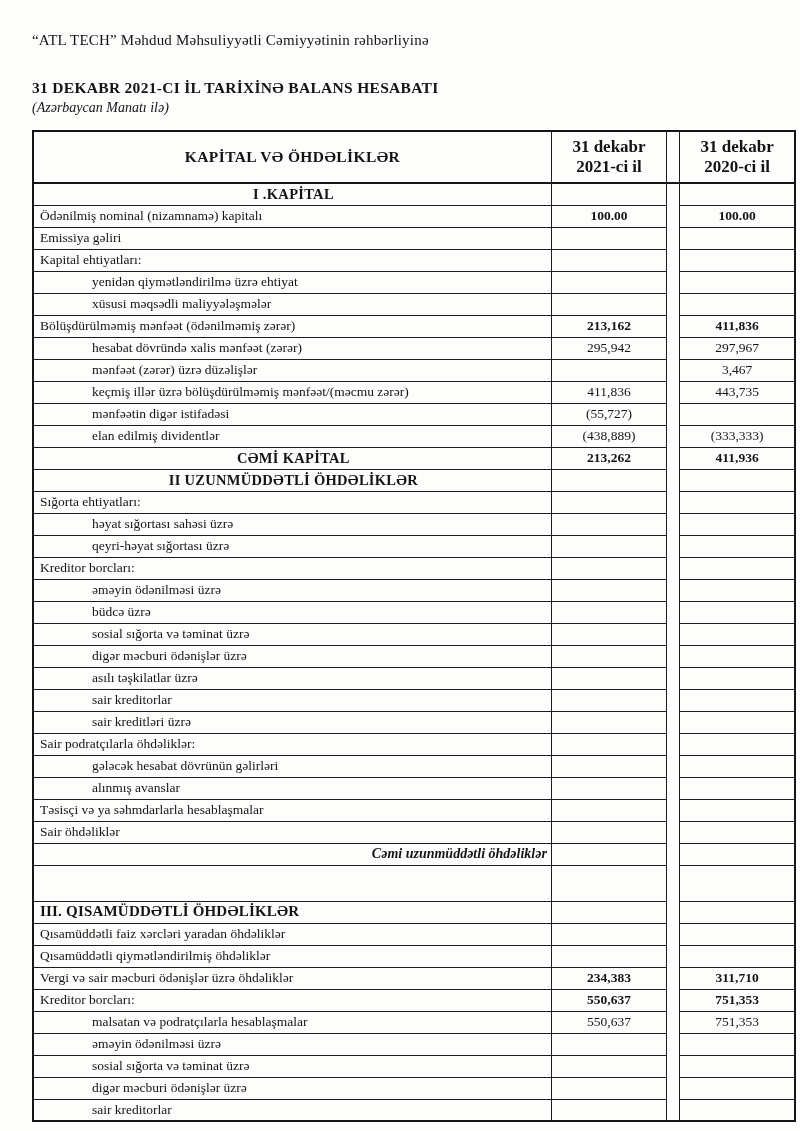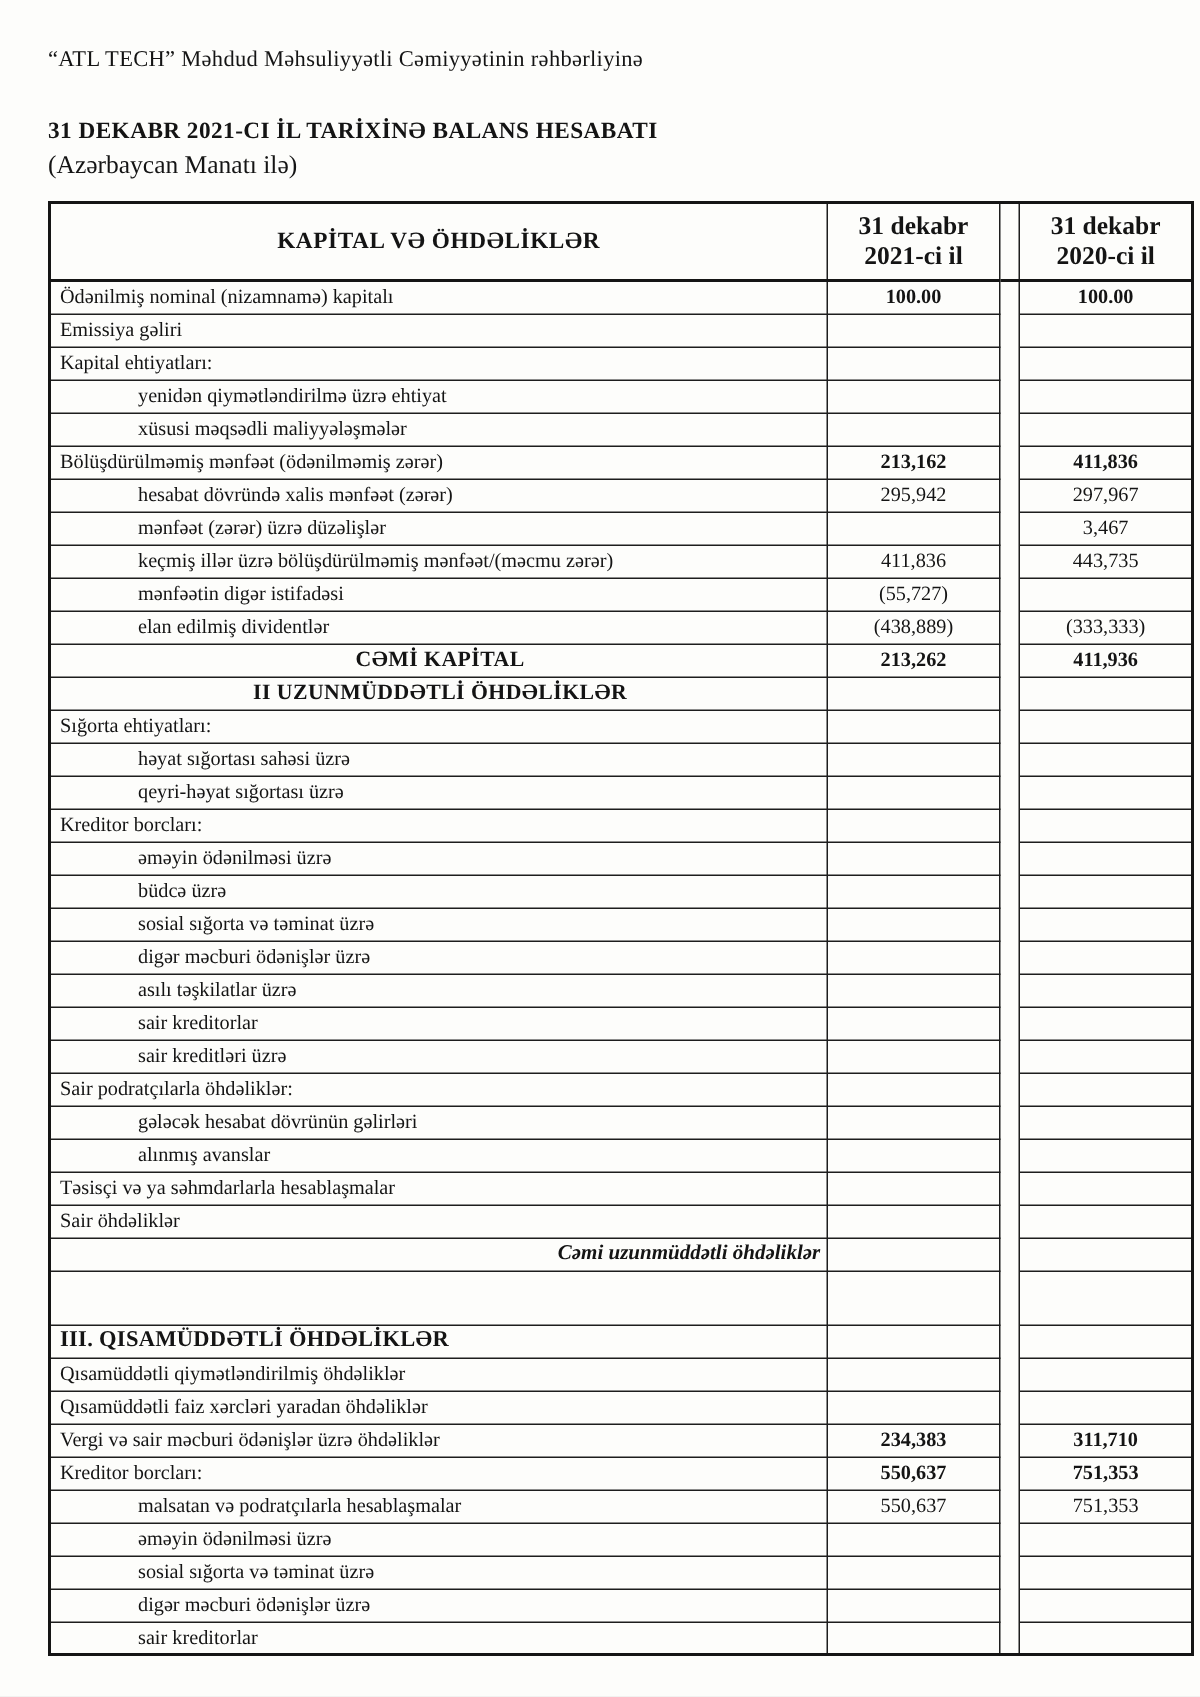--- a/index.html
+++ b/index.html
@@ -19,21 +19,22 @@
     margin-bottom: 30px;
     letter-spacing: 0.2px;
   }
   .title {
     font-size: 15.5px;
     font-weight: bold;
     letter-spacing: 0.3px;
     margin-bottom: 3px;
   }
   .subtitle {
-    font-size: 17px;
+    font-size: 14px;
+    font-style: italic;
     margin-bottom: 14px;
   }
   table.balance {
     width: 764px;
     border-collapse: collapse;
     border: 2.5px solid #151515;
     table-layout: fixed;
   }
   th, td {
     border: 1px solid #1d1d1d;
@@ -89,20 +90,26 @@
       <tr>
         <th class="h-label">KAPİTAL VƏ ÖHDƏLİKLƏR</th>
         <th class="h-val">31 dekabr
 2021-ci il</th>
         <th class="gap"></th>
         <th class="h-val">31 dekabr
 2020-ci il</th>
       </tr>
     </thead>
     <tbody>
+        <tr class="section">
+          <td class="label">I .KAPİTAL</td>
+          <td class="val"></td>
+          <td class="gap"></td>
+          <td class="val"></td>
+        </tr>
         <tr class="item">
           <td class="label">Ödənilmiş nominal (nizamnamə) kapitalı</td>
           <td class="val">100.00</td>
           <td class="gap"></td>
           <td class="val">100.00</td>
         </tr>
         <tr class="item">
           <td class="label">Emissiya gəliri</td>
           <td class="val"></td>
           <td class="gap"></td>
@@ -282,27 +289,27 @@
           <td class="gap"></td>
           <td class="val"></td>
         </tr>
         <tr class="heading">
           <td class="label">III. QISAMÜDDƏTLİ ÖHDƏLİKLƏR</td>
           <td class="val"></td>
           <td class="gap"></td>
           <td class="val"></td>
         </tr>
         <tr class="item">
+          <td class="label">Qısamüddətli faiz xərcləri yaradan öhdəliklər</td>
+          <td class="val"></td>
+          <td class="gap"></td>
+          <td class="val"></td>
+        </tr>
+        <tr class="item">
           <td class="label">Qısamüddətli qiymətləndirilmiş öhdəliklər</td>
-          <td class="val"></td>
-          <td class="gap"></td>
-          <td class="val"></td>
-        </tr>
-        <tr class="item">
-          <td class="label">Qısamüddətli faiz xərcləri yaradan öhdəliklər</td>
           <td class="val"></td>
           <td class="gap"></td>
           <td class="val"></td>
         </tr>
         <tr class="item">
           <td class="label">Vergi və sair məcburi ödənişlər üzrə öhdəliklər</td>
           <td class="val">234,383</td>
           <td class="gap"></td>
           <td class="val">311,710</td>
         </tr>

